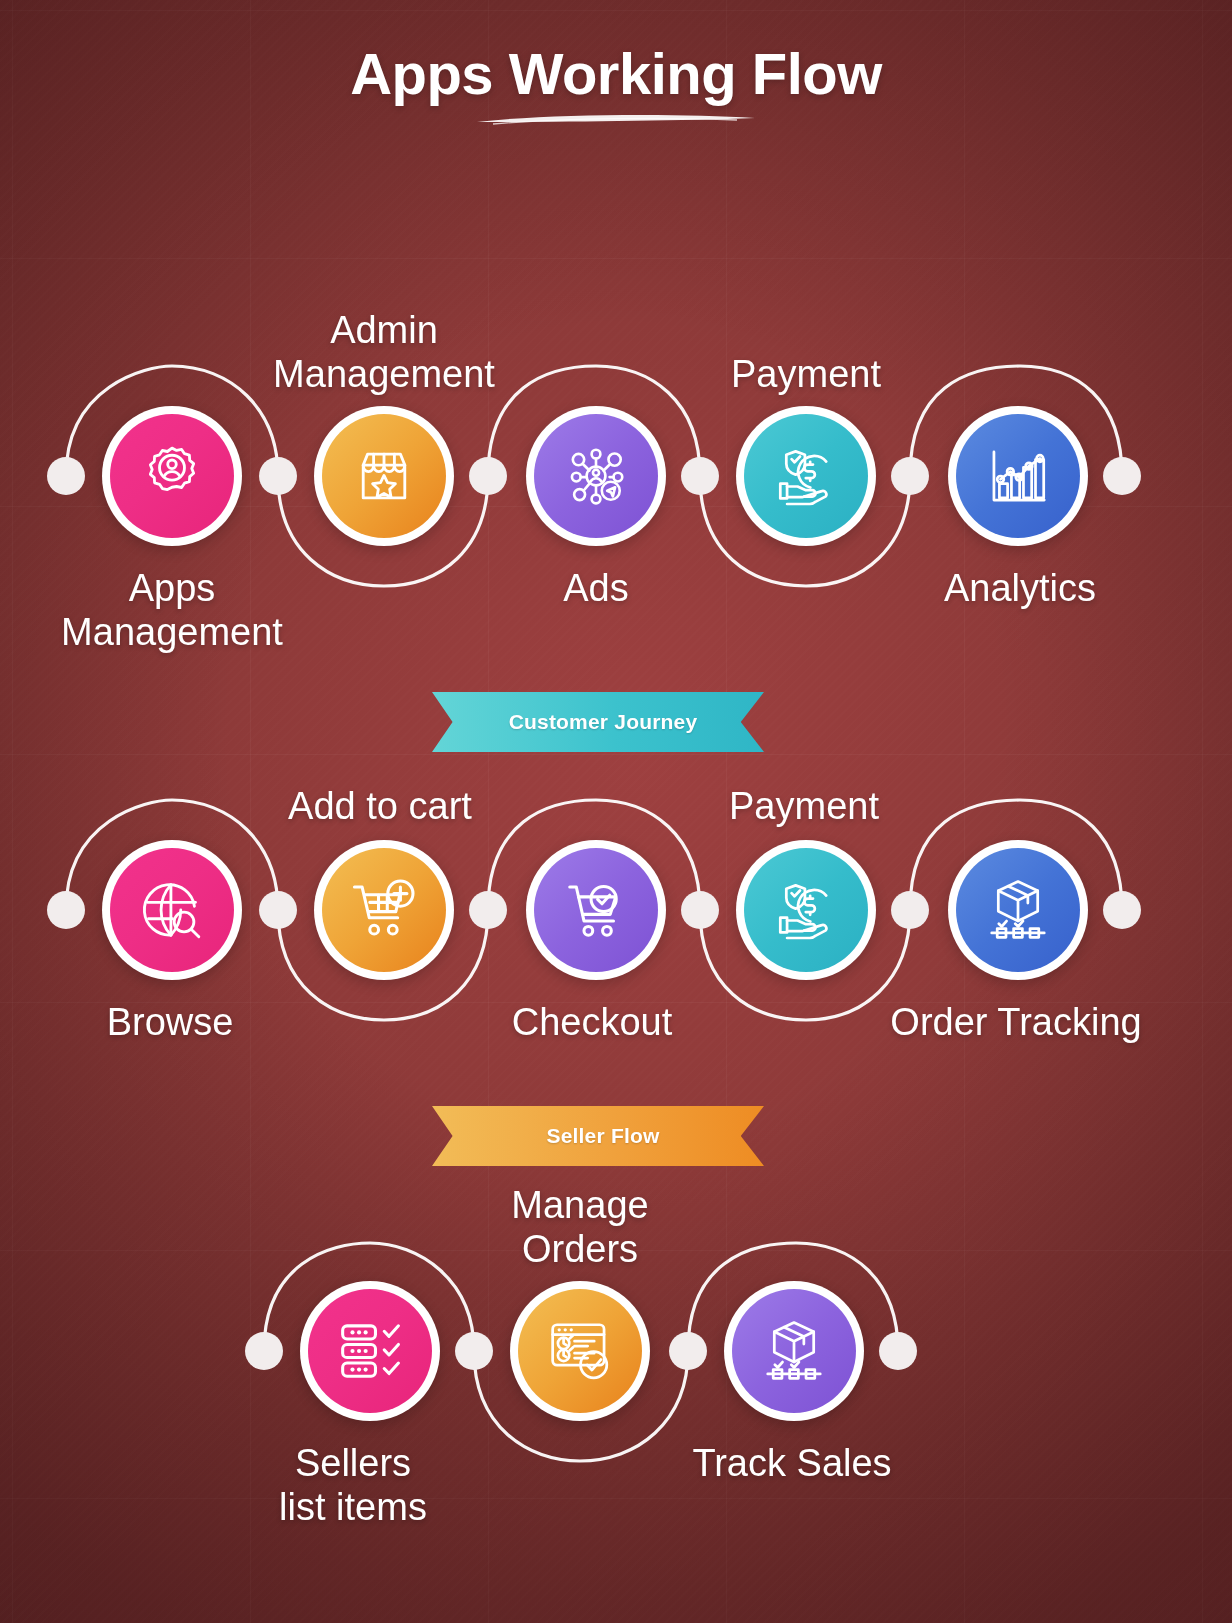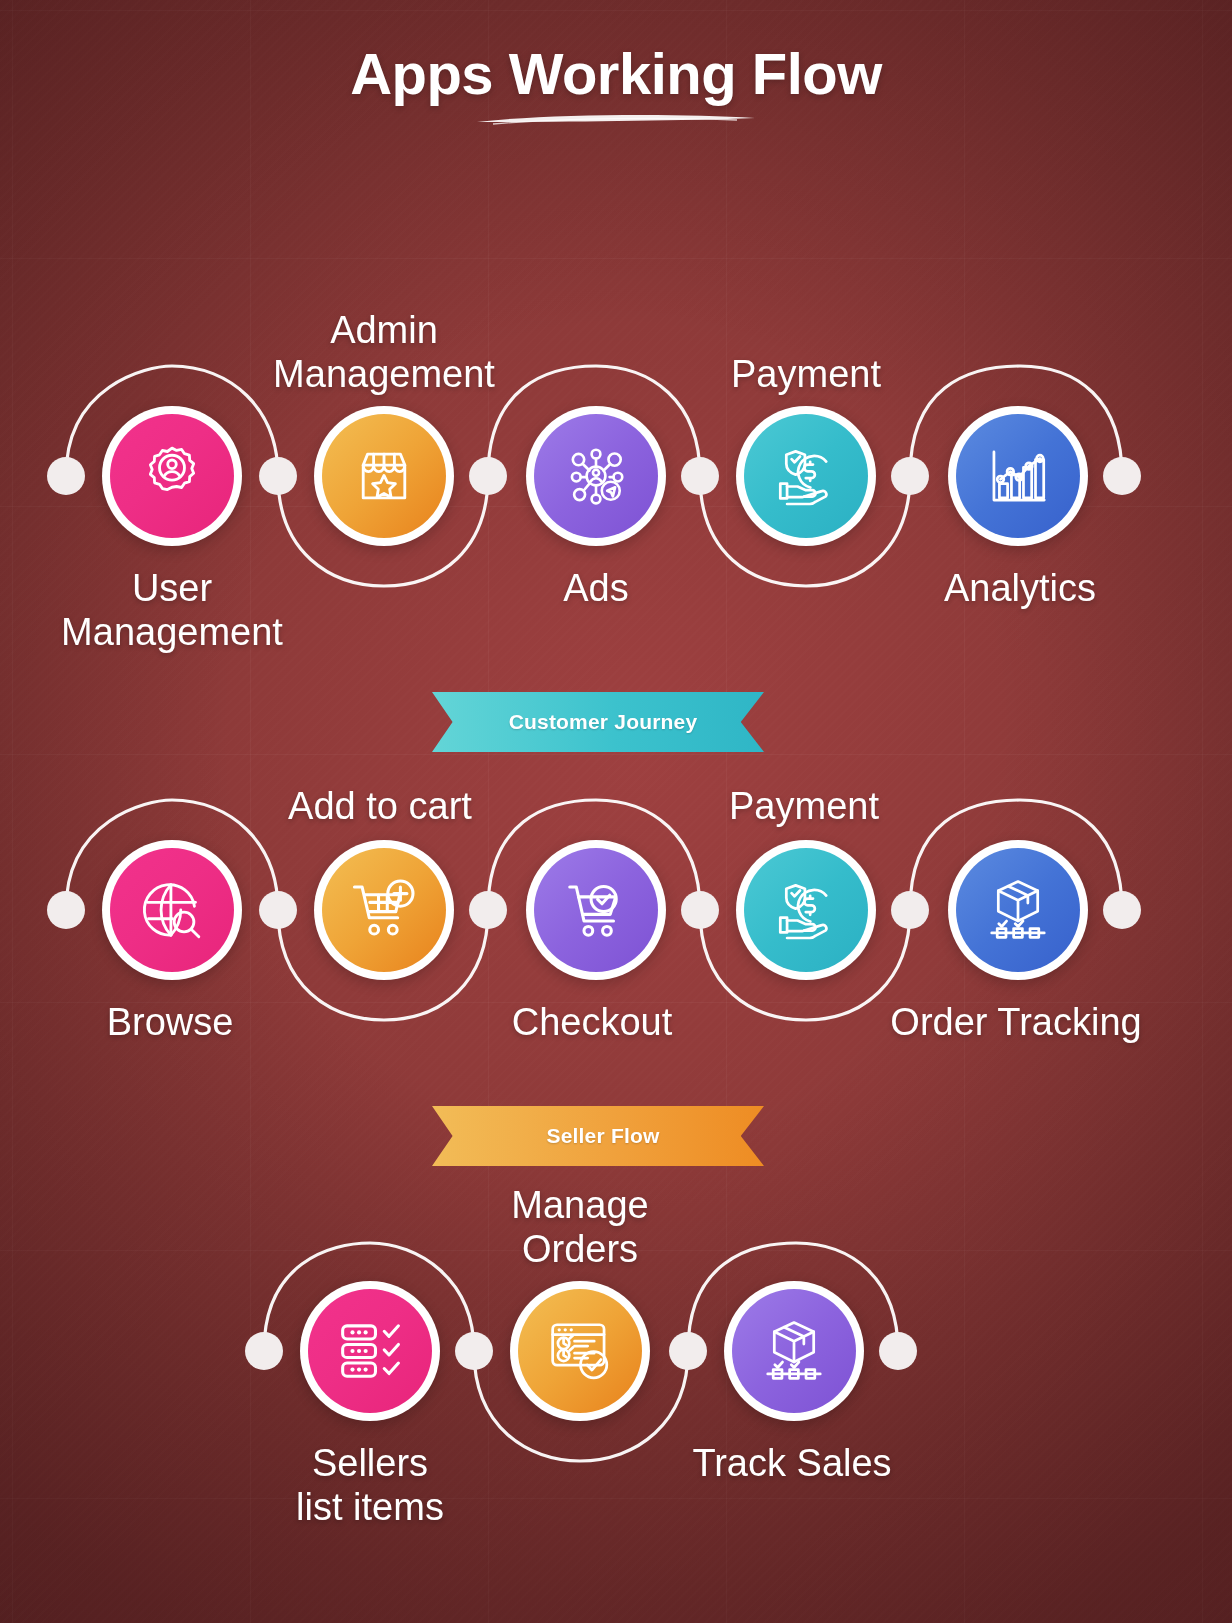--- a/index.html
+++ b/index.html
@@ -158,21 +158,21 @@
     <div class="node" style="left:102px; top:76px;">
       <div class="disc disc-pink">
         <svg viewBox="0 0 64 64" fill="none" stroke="#fff" stroke-width="2.6" stroke-linecap="round" stroke-linejoin="round">
           <path d="M32 6.5l4.2 2.1 4.6-.9 2.6 3.9 4.5 1.4.3 4.7 3.6 3-1.7 4.4 1.7 4.4-3.6 3-.3 4.7-4.5 1.4-2.6 3.9-4.6-.9L32 42.3l-4.2 2.1-4.6-.9-2.6-3.9-4.5-1.4-.3-4.7-3.6-3 1.7-4.4-1.7-4.4 3.6-3 .3-4.7 4.5-1.4 2.6-3.9 4.6.9z"></path>
           <circle cx="32" cy="24.4" r="11.4"></circle>
           <circle cx="32" cy="21.3" r="3.9"></circle>
           <path d="M24.6 32.6c1.5-3 4.2-4.6 7.4-4.6s5.9 1.6 7.4 4.6"></path>
         </svg>
       </div>
     </div>
-    <div class="label below" style="left:172px; top:236px;">User
+    <div class="label below" style="left:172px; top:236px;">Apps
 Management</div>
 
     <div class="node" style="left:314px; top:76px;">
       <div class="disc disc-orange">
         <svg viewBox="0 0 64 64" fill="none" stroke="#fff" stroke-width="2.6" stroke-linecap="round" stroke-linejoin="round">
           <path d="M13 22h38v30H13z"></path>
           <path d="M13 22l4-10h30l4 10"></path>
           <path d="M22.5 12v10M32 12v10M41.5 12v10"></path>
           <path d="M13 22c0 3.6 2.1 6 4.8 6s4.7-2.4 4.7-6c0 3.6 2.1 6 4.8 6s4.7-2.4 4.7-6c0 3.6 2.1 6 4.8 6s4.7-2.4 4.7-6c0 3.6 2.1 6 4.8 6S51 25.6 51 22"></path>
           <path d="M32 31.5l3.2 6.6 7.2 1-5.2 5.1 1.2 7.2L32 48l-6.4 3.4 1.2-7.2-5.2-5.1 7.2-1z"></path>
@@ -358,21 +358,21 @@
           <circle cx="16" cy="32" r="1.9" fill="#fff" stroke="none"></circle>
           <circle cx="22" cy="32" r="1.9" fill="#fff" stroke="none"></circle>
           <circle cx="28" cy="32" r="1.9" fill="#fff" stroke="none"></circle>
           <circle cx="16" cy="49" r="1.9" fill="#fff" stroke="none"></circle>
           <circle cx="22" cy="49" r="1.9" fill="#fff" stroke="none"></circle>
           <circle cx="28" cy="49" r="1.9" fill="#fff" stroke="none"></circle>
           <path d="M45 14l4.4 4.6L58 9M45 31l4.4 4.6L58 26M45 48l4.4 4.6L58 43"></path>
         </svg>
       </div>
     </div>
-    <div class="label below" style="left:370px; top:236px;">Sellers
+    <div class="label below" style="left:353px; top:236px;">Sellers
 list items</div>
 
     <div class="node" style="left:510px; top:76px;">
       <div class="disc disc-orange">
         <svg viewBox="0 0 64 64" fill="none" stroke="#fff" stroke-width="2.5" stroke-linecap="round" stroke-linejoin="round">
           <rect x="7" y="8" width="47" height="37" rx="4"></rect>
           <path d="M7 17h47"></path>
           <circle cx="13" cy="12.6" r="1.5" fill="#fff" stroke="none"></circle>
           <circle cx="18.5" cy="12.6" r="1.5" fill="#fff" stroke="none"></circle>
           <circle cx="24" cy="12.6" r="1.5" fill="#fff" stroke="none"></circle>

